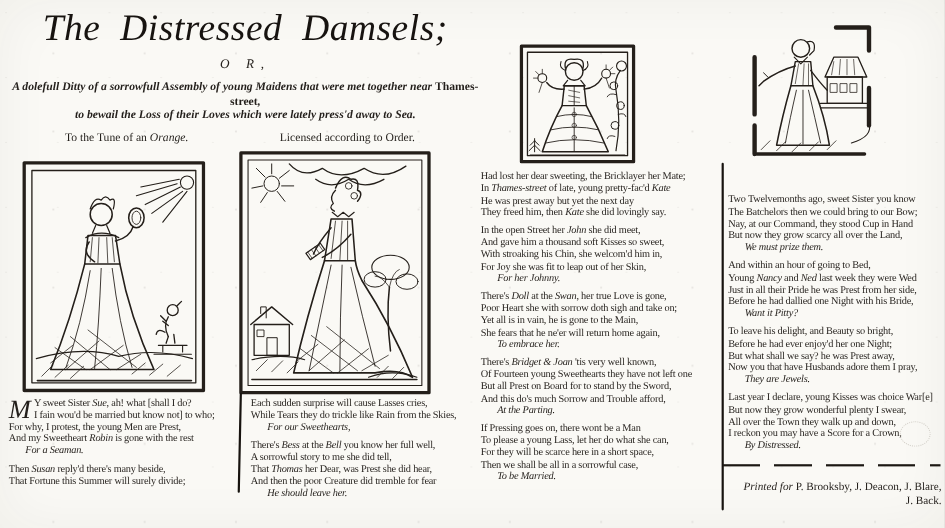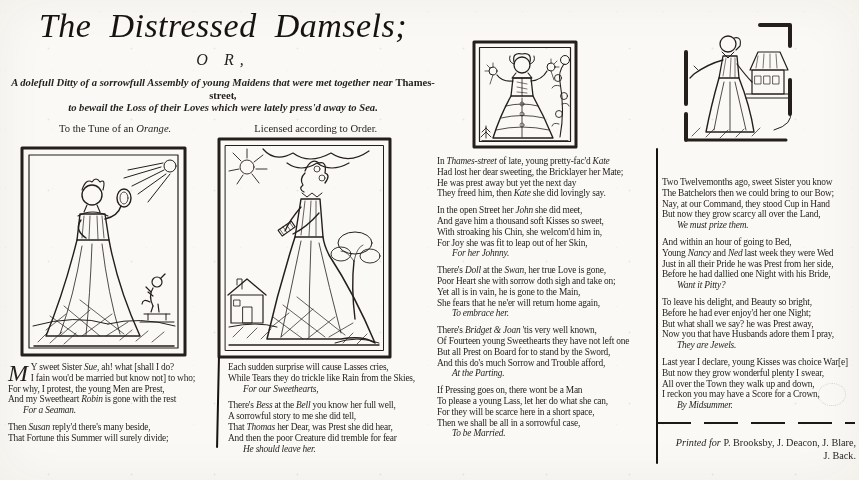--- a/index.html
+++ b/index.html
@@ -10,21 +10,21 @@
       radial-gradient(circle, rgba(70,62,54,.10) .6px, transparent 1.3px),
       radial-gradient(circle, rgba(70,62,54,.06) .5px, transparent 1px);
     background-size:83px 71px,47px 59px;
     background-position:7px 13px,29px 41px;
     box-shadow:inset 0 0 50px rgba(40,30,20,.05);
     font-family:"Liberation Serif", serif;
     color:#231f1b;
   }
   .hdr{position:absolute;left:2px;top:8px;width:442px;text-align:center;}
   .title{font-size:34px;line-height:36px;font-weight:500;word-spacing:9px;letter-spacing:.5px;margin:0;color:#171310;font-style:italic;}
-  .or{font-style:italic;font-size:16px;letter-spacing:6px;margin-top:7px;}
+  .or{font-style:italic;font-size:12px;letter-spacing:6px;margin-top:7px;}
   .subtitle{font-size:10.6px;line-height:12.5px;font-weight:600;margin-top:8px;}
   .ctx-i{font-style:italic;}
   .ctx-i .alt{font-style:normal;}
   .alt{font-style:italic;}
   .tunerow{display:flex;margin-top:8px;font-size:10.6px;font-weight:500;}
   .tune{margin-left:57px;}
   .license{margin-left:83px;}
   .woodcut{position:absolute;}
   .woodcut svg{display:block;}
   .wc-stroke{stroke:#241f1a;fill:none;stroke-linecap:round;stroke-linejoin:round;}
@@ -224,22 +224,22 @@
       <div class="stanza">
         <p class="line">There's <span class="alt">Bess</span> at the <span class="alt">Bell</span> you know her full well,</p>
         <p class="line">A sorrowful story to me she did tell,</p>
         <p class="line">That <span class="alt">Thomas</span> her Dear, was Prest she did hear,</p>
         <p class="line">And then the poor Creature did tremble for fear</p>
         <p class="line refrain">He should leave her.</p>
       </div>
     </div>
   <div class="col" style="left:437px;top:156px;width:217px;">
       <div class="stanza">
+        <p class="line">Had lost her dear sweeting, the Bricklayer her Mate;</p>
         <p class="line">In <span class="alt">Thames-street</span> of late, young pretty-fac'd <span class="alt">Kate</span></p>
-        <p class="line">Had lost her dear sweeting, the Bricklayer her Mate;</p>
         <p class="line">He was prest away but yet the next day</p>
         <p class="line">They freed him, then <span class="alt">Kate</span> she did lovingly say.</p>
       </div>
       <div class="stanza">
         <p class="line">In the open Street her <span class="alt">John</span> she did meet,</p>
         <p class="line">And gave him a thousand soft Kisses so sweet,</p>
         <p class="line">With stroaking his Chin, she welcom'd him in,</p>
         <p class="line">For Joy she was fit to leap out of her Skin,</p>
         <p class="line refrain">For her Johnny.</p>
       </div>
@@ -285,21 +285,21 @@
         <p class="line">Before he had ever enjoy'd her one Night;</p>
         <p class="line">But what shall we say? he was Prest away,</p>
         <p class="line">Now you that have Husbands adore them I pray,</p>
         <p class="line refrain">They are Jewels.</p>
       </div>
       <div class="stanza">
         <p class="line">Last year I declare, young Kisses was choice War[e]</p>
         <p class="line">But now they grow wonderful plenty I swear,</p>
         <p class="line">All over the Town they walk up and down,</p>
         <p class="line">I reckon you may have a Score for a Crown,</p>
-        <p class="line refrain">By Midsummer.</p>
+        <p class="line refrain">By Distressed.</p>
       </div>
     </div>
 
   <div class="vdiv vdiv1"></div>
   <div class="vdiv vdiv2"></div>
   <div class="dashrule"></div>
   <div class="blemish"></div>
 
   <div class="imprint">
     <div><span class="alt">Printed for</span> P. Brooksby, J. Deacon, J. Blare,</div>

